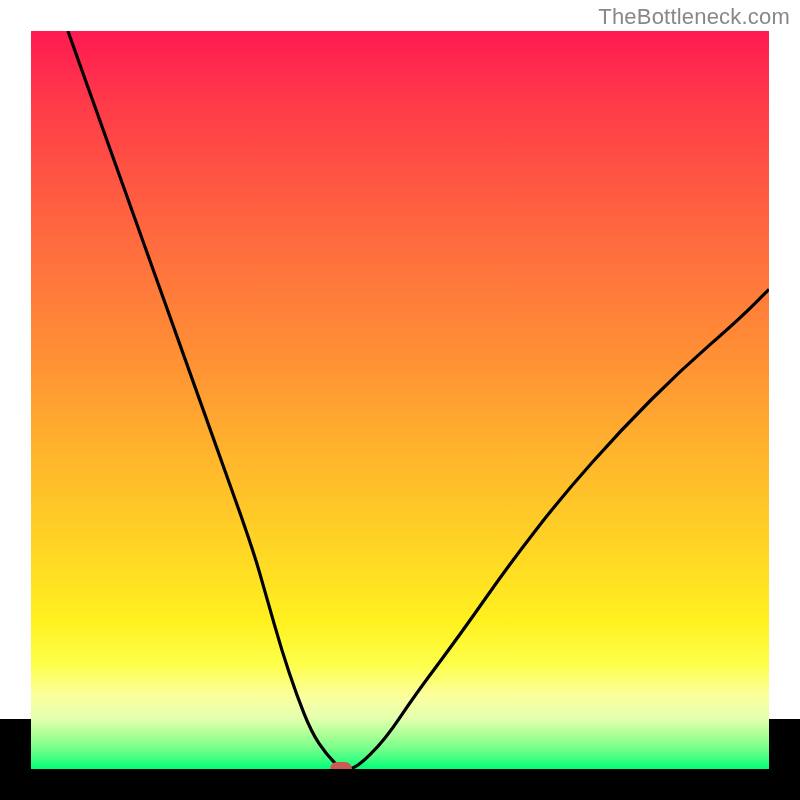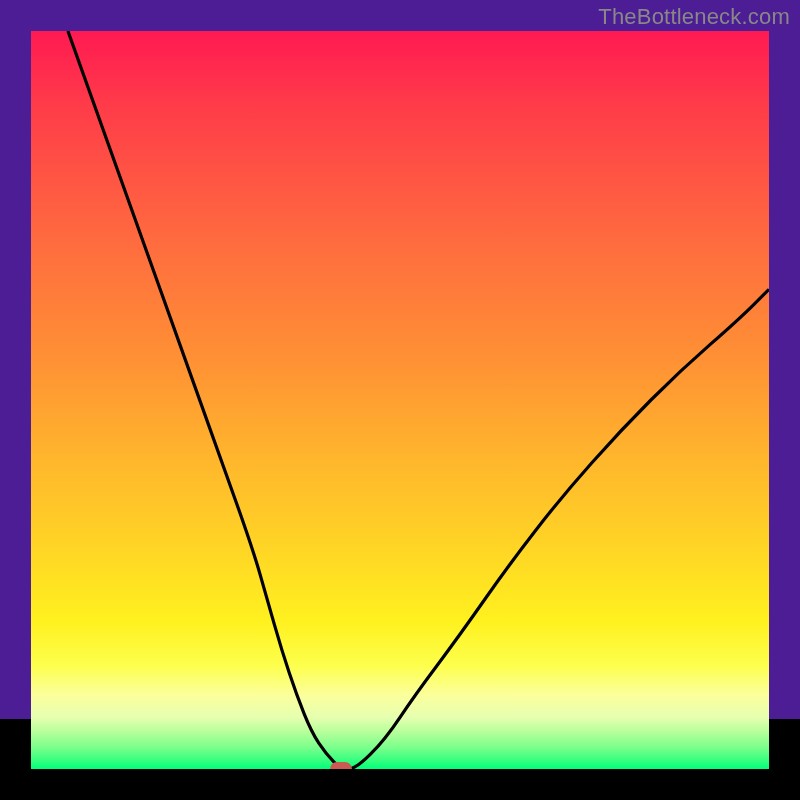--- a/index.html
+++ b/index.html
@@ -8,21 +8,21 @@
     width: 800px;
     height: 800px;
     overflow: hidden;
     background: #000;
     font-family: Arial, Helvetica, sans-serif;
   }
   .frame {
     position: relative;
     width: 800px;
     height: 719px;
-    background: #4c1d95;
+    background: #ffffff;
   }
   .watermark {
     position: absolute;
     top: 4px;
     right: 10px;
     color: #888;
     font-size: 22px;
     font-weight: 500;
     letter-spacing: 0.2px;
     z-index: 20;

